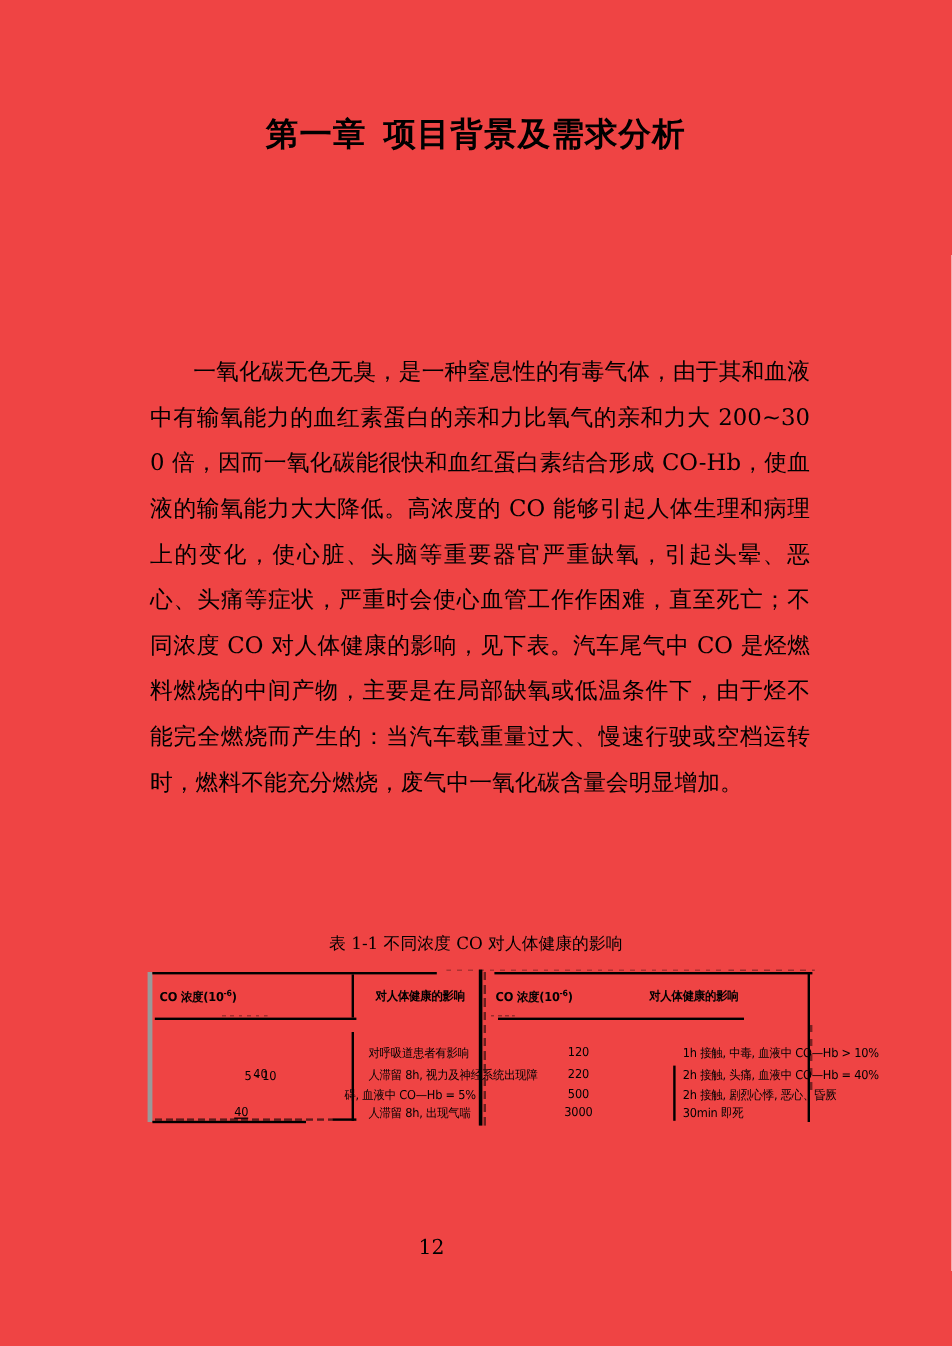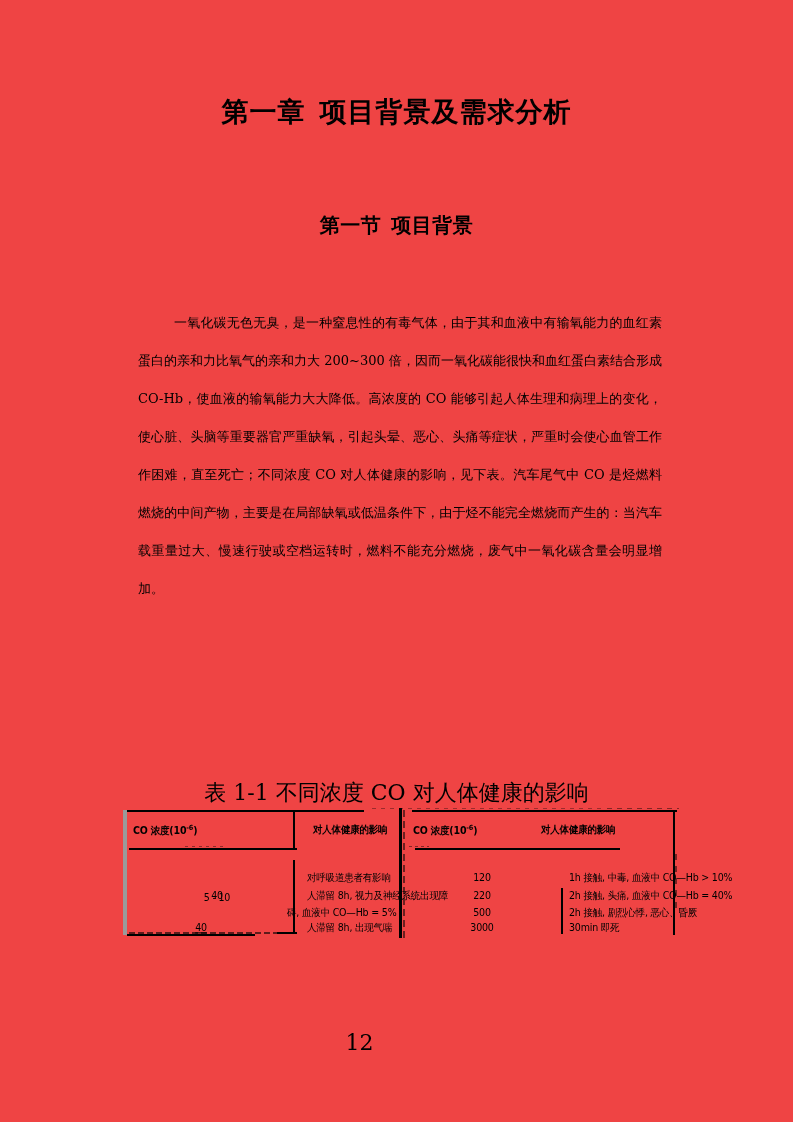--- a/index.html
+++ b/index.html
@@ -63,38 +63,38 @@
     font-size: 18.5px;
     line-height: 38px;
     text-align: justify;
     text-justify: inter-ideograph;
     margin: 0;
   }
   .indent-1 {
     text-indent: 30px;
   }
   .para-block {
-    font-size: 13px;
+    font-size: 19px;
     line-height: 38px;
     text-align: justify;
     text-justify: inter-ideograph;
     text-indent: 36px;
-    margin: 16px;
+    margin: 3px;
     hyphens: none;
     word-break: break-all;
   }
 
   
   .table-caption {
     position: absolute;
     left: 0;
     top: 778px;
     width: 793px;
     text-align: center;
-    font-size: 22px;
+    font-size: 14px;
   }
 
   
   .scan-table {
     position: absolute;
     left: 123px;
     top: 810px;
     width: 552px;
     height: 125px;
     filter: grayscale(1) contrast(1.28);
@@ -165,35 +165,32 @@
   }
   .sup { font-size: 6.5px; vertical-align: super; }
 
   
   .page-number {
     position: absolute;
     left: 0;
     top: 1030px;
     width: 719px;
     text-align: center;
-    font-size: 22px;
+    font-size: 17px;
   }
 </style>
 </head>
 <body>
 
 <div class="page">
 
   <div class="chapter-title">
     <span>第一章</span><span class="sp"></span><span>项目背景及需求分析</span>
   </div>
 
-  <div class="section-title">
-    <span>第一节</span><span class="sp"></span><span>项目背景</span>
-  </div>
 
   <div class="body-region">
     <p class="para-block">一氧化碳无色无臭，是一种窒息性的有毒气体，由于其和血液中有输氧能力的血红素蛋白的亲和力比氧气的亲和力大 200~300 倍，因而一氧化碳能很快和血红蛋白素结合形成 CO-Hb，使血液的输氧能力大大降低。高浓度的 CO 能够引起人体生理和病理上的变化，使心脏、头脑等重要器官严重缺氧，引起头晕、恶心、头痛等症状，严重时会使心血管工作作困难，直至死亡；不同浓度 CO 对人体健康的影响，见下表。汽车尾气中 CO 是烃燃料燃烧的中间产物，主要是在局部缺氧或低温条件下，由于烃不能完全燃烧而产生的：当汽车载重量过大、慢速行驶或空档运转时，燃料不能充分燃烧，废气中一氧化碳含量会明显增加。</p>
   </div>
 
   <div class="table-caption">表 1-1 不同浓度 CO 对人体健康的影响</div>
 
   <div class="scan-table">
     <div class="scan-inner">
 

